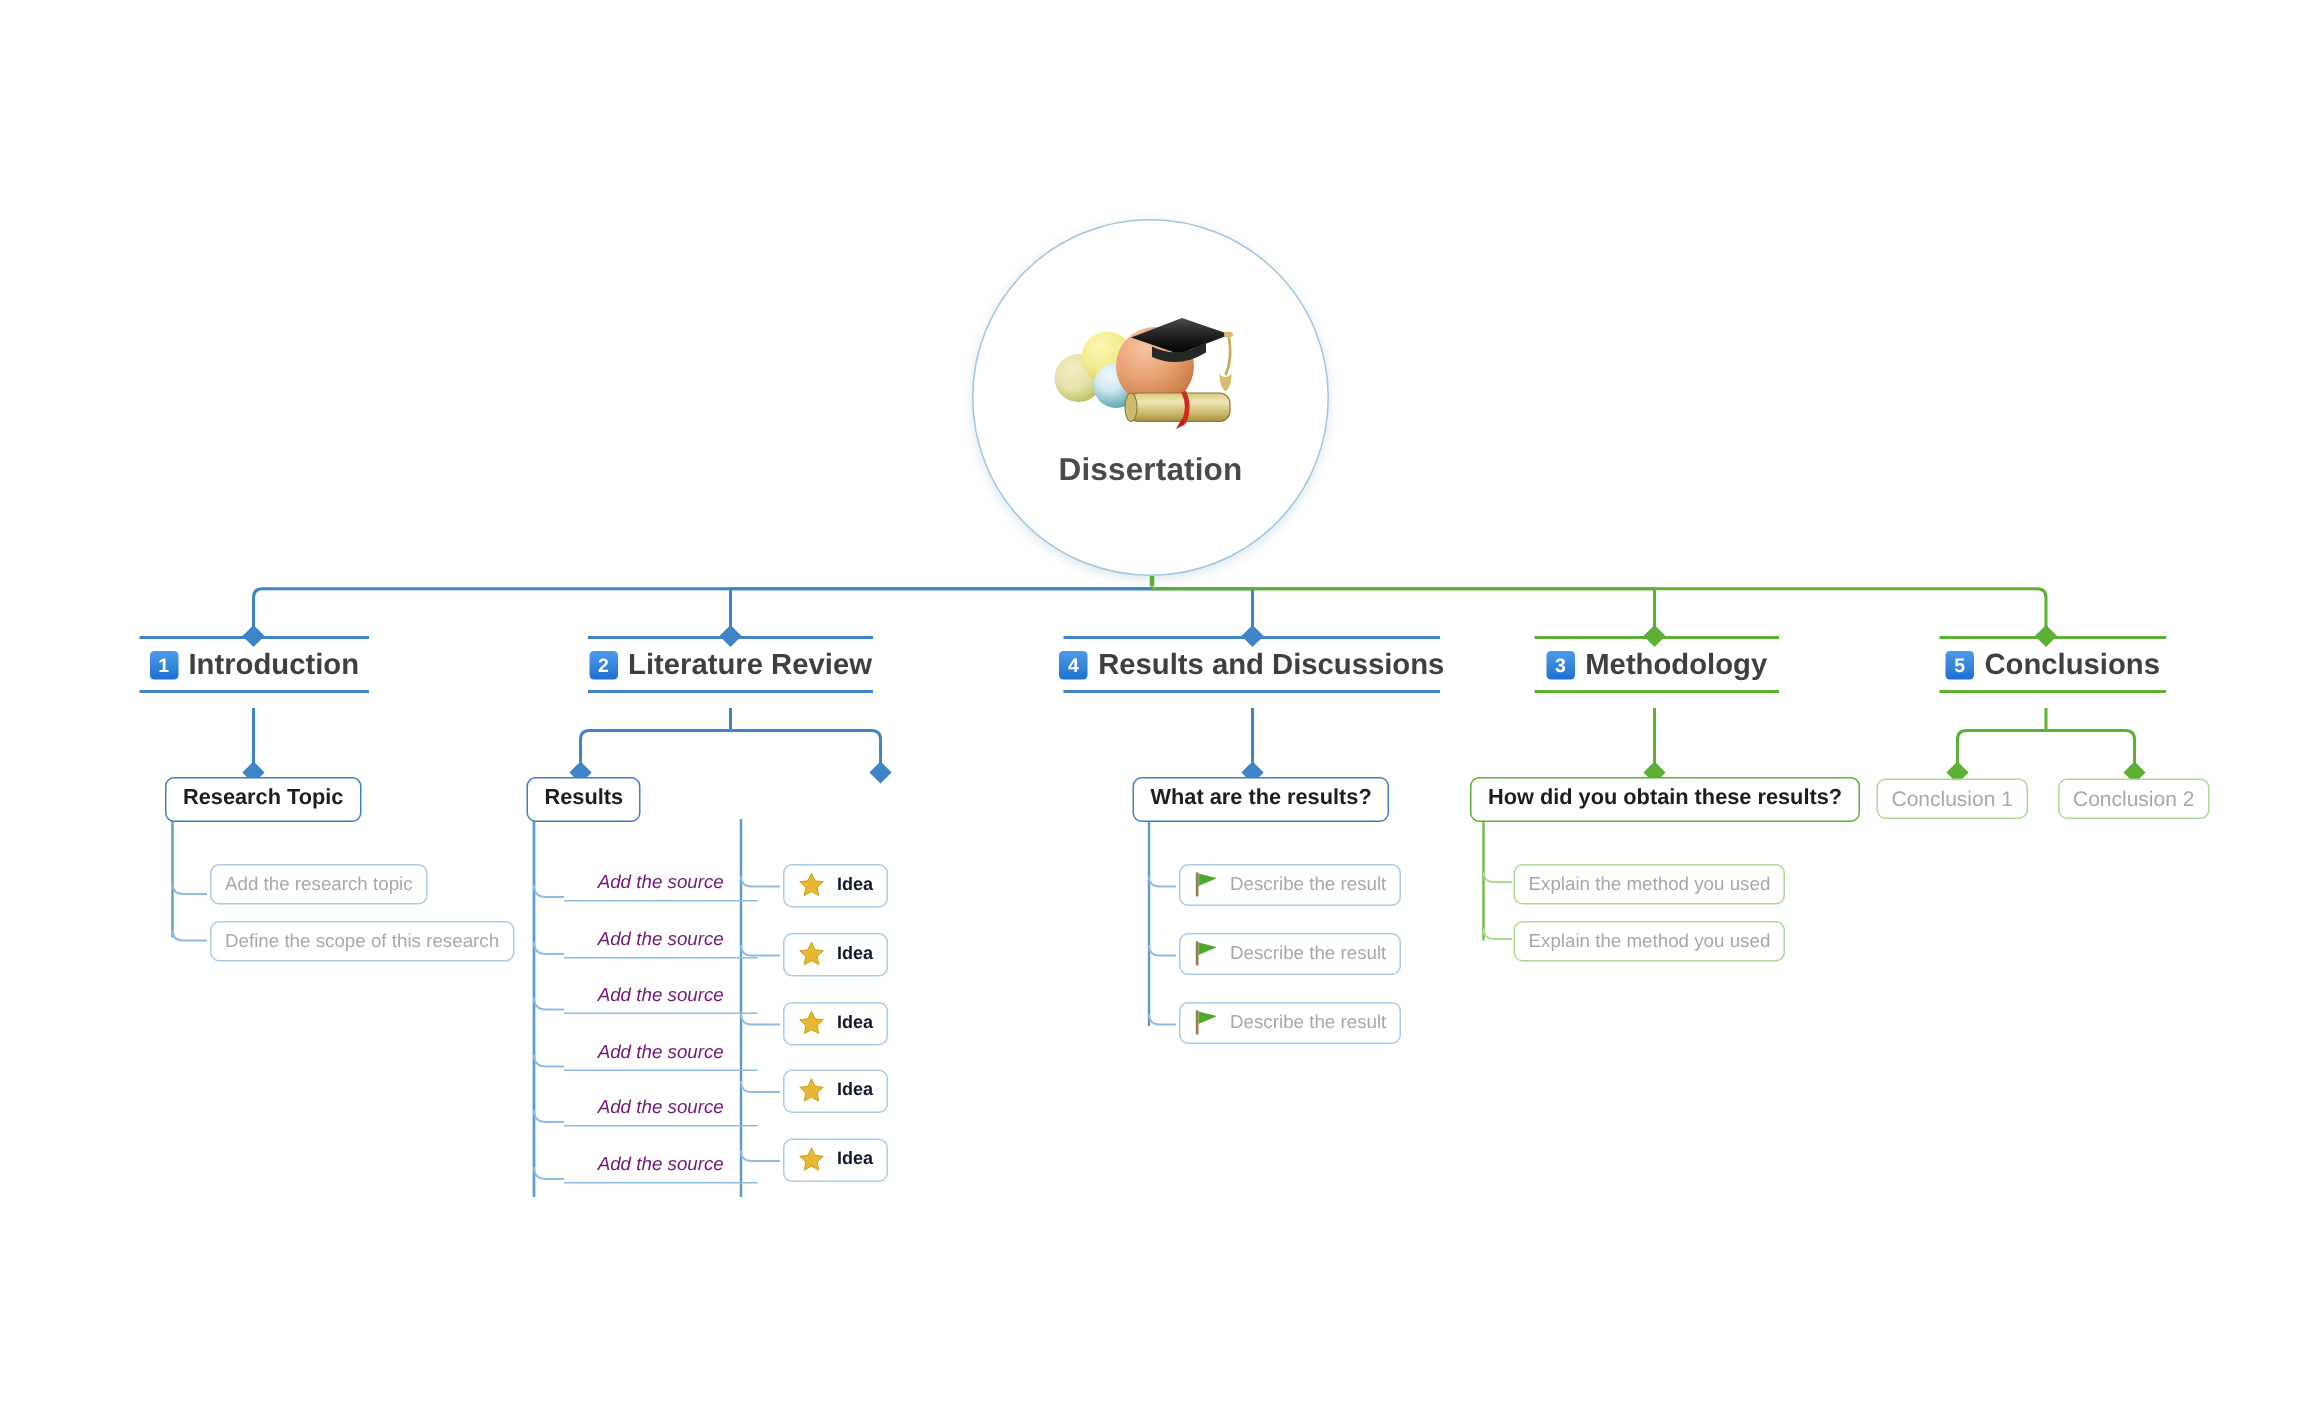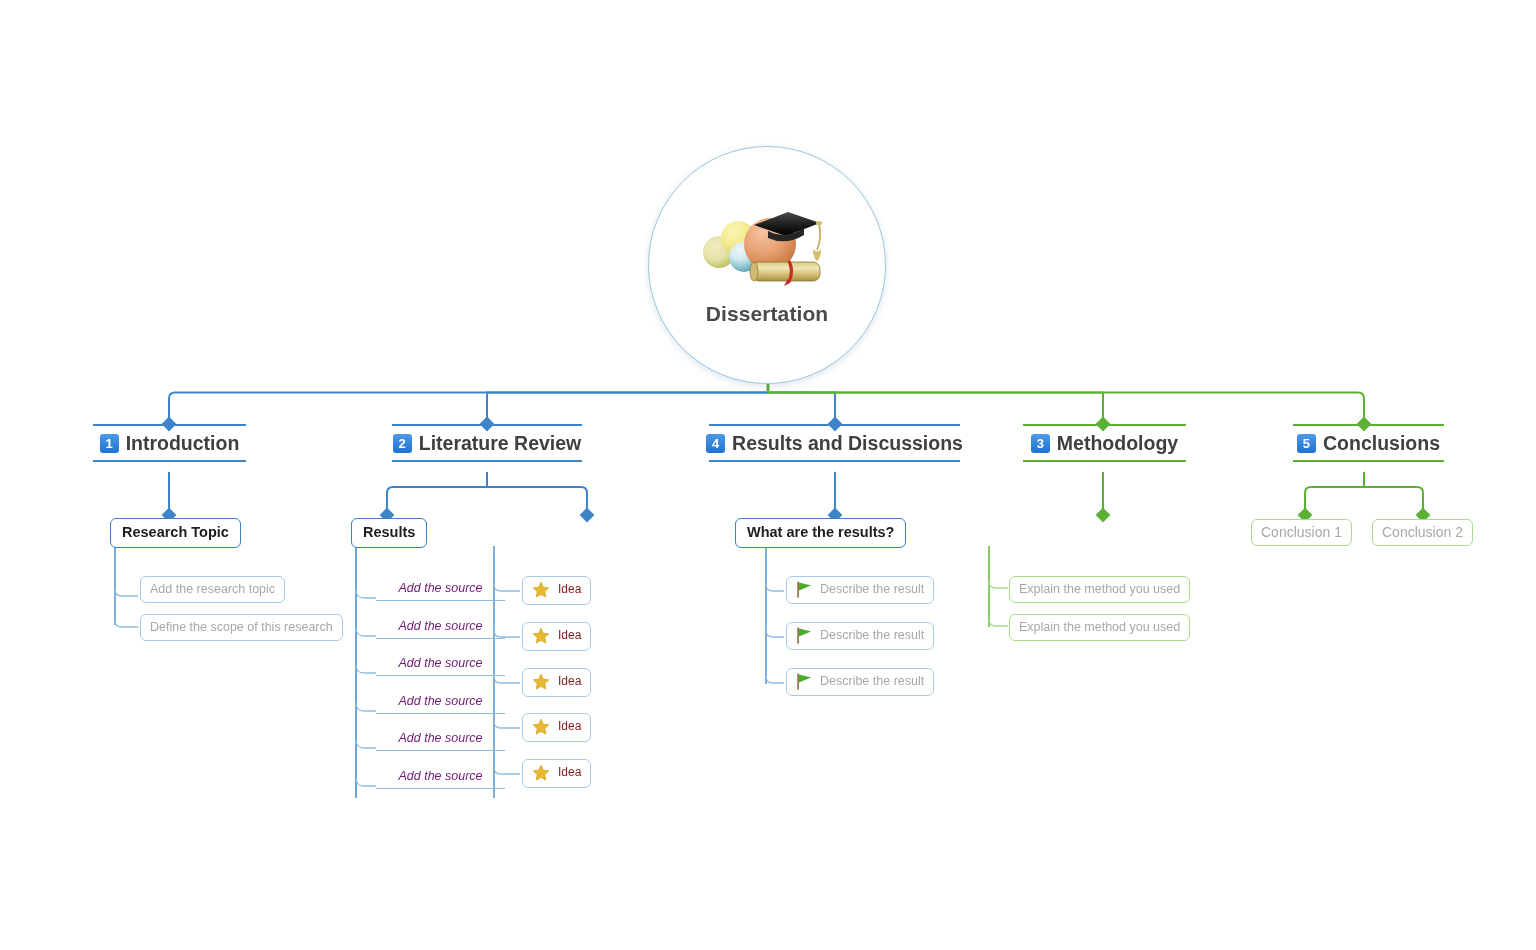--- a/index.html
+++ b/index.html
@@ -143,21 +143,21 @@
     color: #701a75;
     line-height: 16px;
     padding: 3px 6px 4px 6px;
     white-space: nowrap;
     text-align: center;
   }
 
   
   .star-ico { width: 18px; height: 18px; flex: none; display:block; }
   .flag-ico { width: 16px; height: 17px; flex: none; display:block; }
-  .idea-txt { color: #7f1d1d; font-size: 12px; font-weight: 400; }
+  .idea-txt { color: #0f172a; font-size: 12px; font-weight: 700; }
 </style>
 </head>
 <body>
 
 <div id="canvas">
 
   <svg id="wires" viewBox="0 0 1536 950" width="1536" height="950">
     <defs>
       <marker id="dia-b" markerWidth="9" markerHeight="9" refX="4.5" refY="4.5" orient="auto">
         <path d="M4.5,0.8 L8.2,4.5 L4.5,8.2 L0.8,4.5 Z" fill="#3d85c8"></path>
@@ -321,22 +321,23 @@
       <span class="badge">5</span>
       <span>Conclusions</span>
     </div>
     <div class="bar bar-green"></div>
   </div>
 
   <div class="node2 blue" style="left:90px; top:518px;">Research Topic</div>
 
   <div class="node2 blue" style="left:331px; top:518px;">Results</div>
 
-  <div class="node2 blue" style="left:715px; top:518px;">What are the results?</div>
-
+  <div class="node2 blue" style="left:735px; top:518px;">What are the results?</div>
+
+  <div class="node2 green" style="left:960px; top:518px;">How did you obtain these results?</div>
 
   <div class="leaf green" style="left:1231px; top:519px; font-size:14px;">
     <span>Conclusion 1</span>
   </div>
   <div class="leaf green" style="left:1352px; top:519px; font-size:14px;">
     <span>Conclusion 2</span>
   </div>
 
   <div class="leaf blue" style="left:120px; top:576px;">
     <span>Add the research topic</span>

